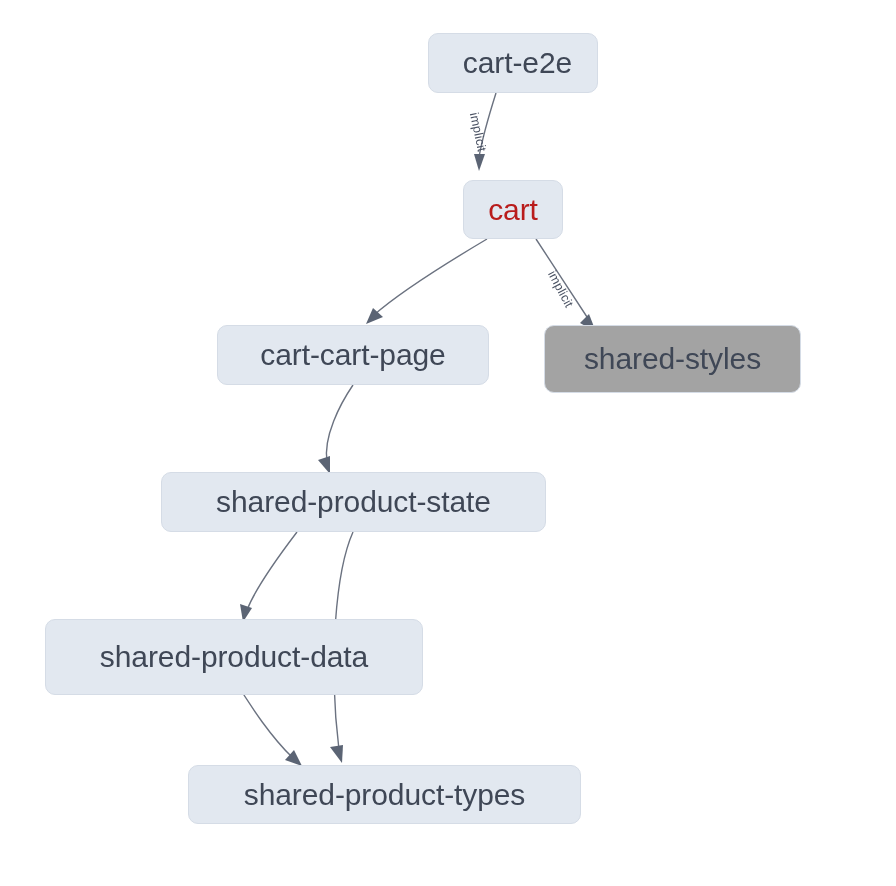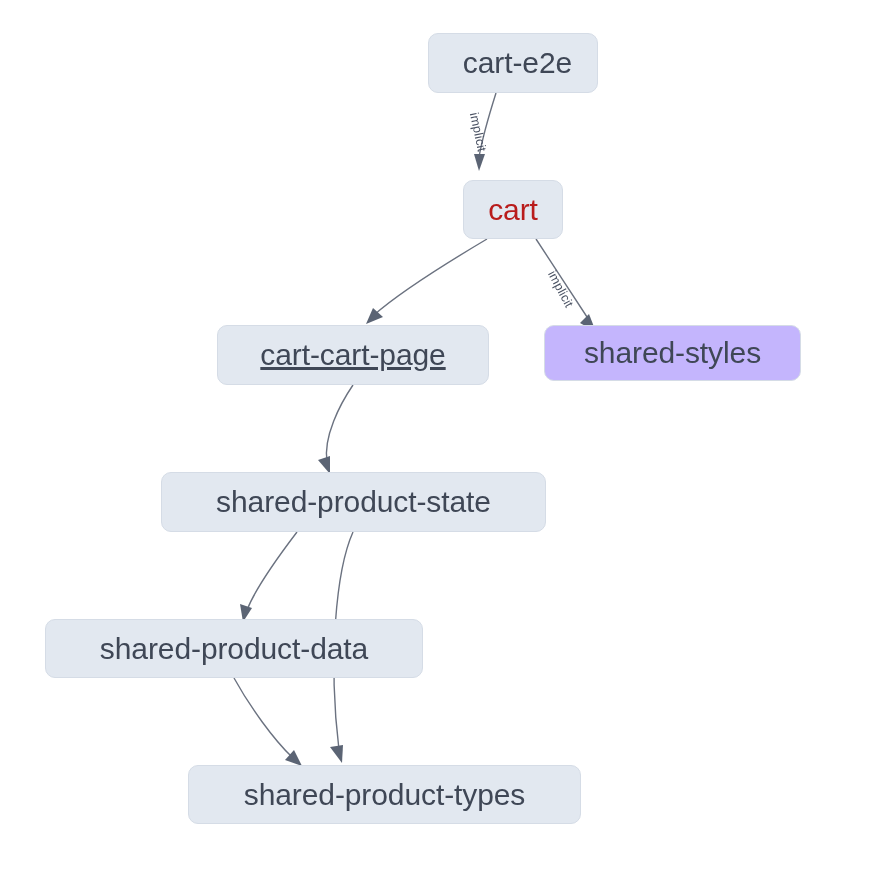--- a/index.html
+++ b/index.html
@@ -97,29 +97,29 @@
   </svg>
 
   <div id="nodes-layer">
       <div class="node" style="left: 428px; top: 33px; width: 170px; height: 60px; background: rgb(226, 232, 240); border-color: rgb(213, 220, 230);">
         <span class="node-label" style="color: rgb(63, 71, 86); margin-left: 9px;">cart-e2e</span>
       </div>
       <div class="node" style="left: 463px; top: 180px; width: 100px; height: 59px; background: rgb(226, 232, 240); border-color: rgb(213, 220, 230);">
         <span class="node-label" style="color: #b91c1c;">cart</span>
       </div>
       <div class="node" style="left: 217px; top: 325px; width: 272px; height: 60px; background: rgb(226, 232, 240); border-color: rgb(213, 220, 230);">
-        <span class="node-label" style="color: rgb(63, 71, 86); text-decoration: underline;">cart-cart-page</span>
+        <span class="node-label" style="color: rgb(63, 71, 86);">cart-cart-page</span>
       </div>
-      <div class="node" style="left: 544px; top: 325px; width: 257px; height: 56px; background: #c4b5fd; border-color: rgb(213, 220, 230);">
+      <div class="node" style="left: 544px; top: 325px; width: 257px; height: 68px; background: #a3a3a3; border-color: rgb(213, 220, 230);">
         <span class="node-label" style="color: rgb(63, 71, 86);">shared-styles</span>
       </div>
       <div class="node" style="left: 161px; top: 472px; width: 385px; height: 60px; background: rgb(226, 232, 240); border-color: rgb(213, 220, 230); text-align: center;">
         <span class="node-label" style="color: rgb(63, 71, 86);">shared-product-state</span>
       </div>
-      <div class="node" style="left: 45px; top: 619px; width: 378px; height: 59px; background: rgb(226, 232, 240); border-color: rgb(213, 220, 230);">
+      <div class="node" style="left: 45px; top: 619px; width: 378px; height: 76px; background: rgb(226, 232, 240); border-color: rgb(213, 220, 230);">
         <span class="node-label" style="color: rgb(63, 71, 86);">shared-product-data</span>
       </div>
       <div class="node" style="left: 157px; top: 765px; width: 393px; height: 59px; background: rgb(226, 232, 240); border-color: rgb(213, 220, 230); margin-left: 31px;">
         <span class="node-label" style="color: rgb(63, 71, 86);">shared-product-types</span>
       </div>
     </div>
 
 </div>
 
 </body></html>

